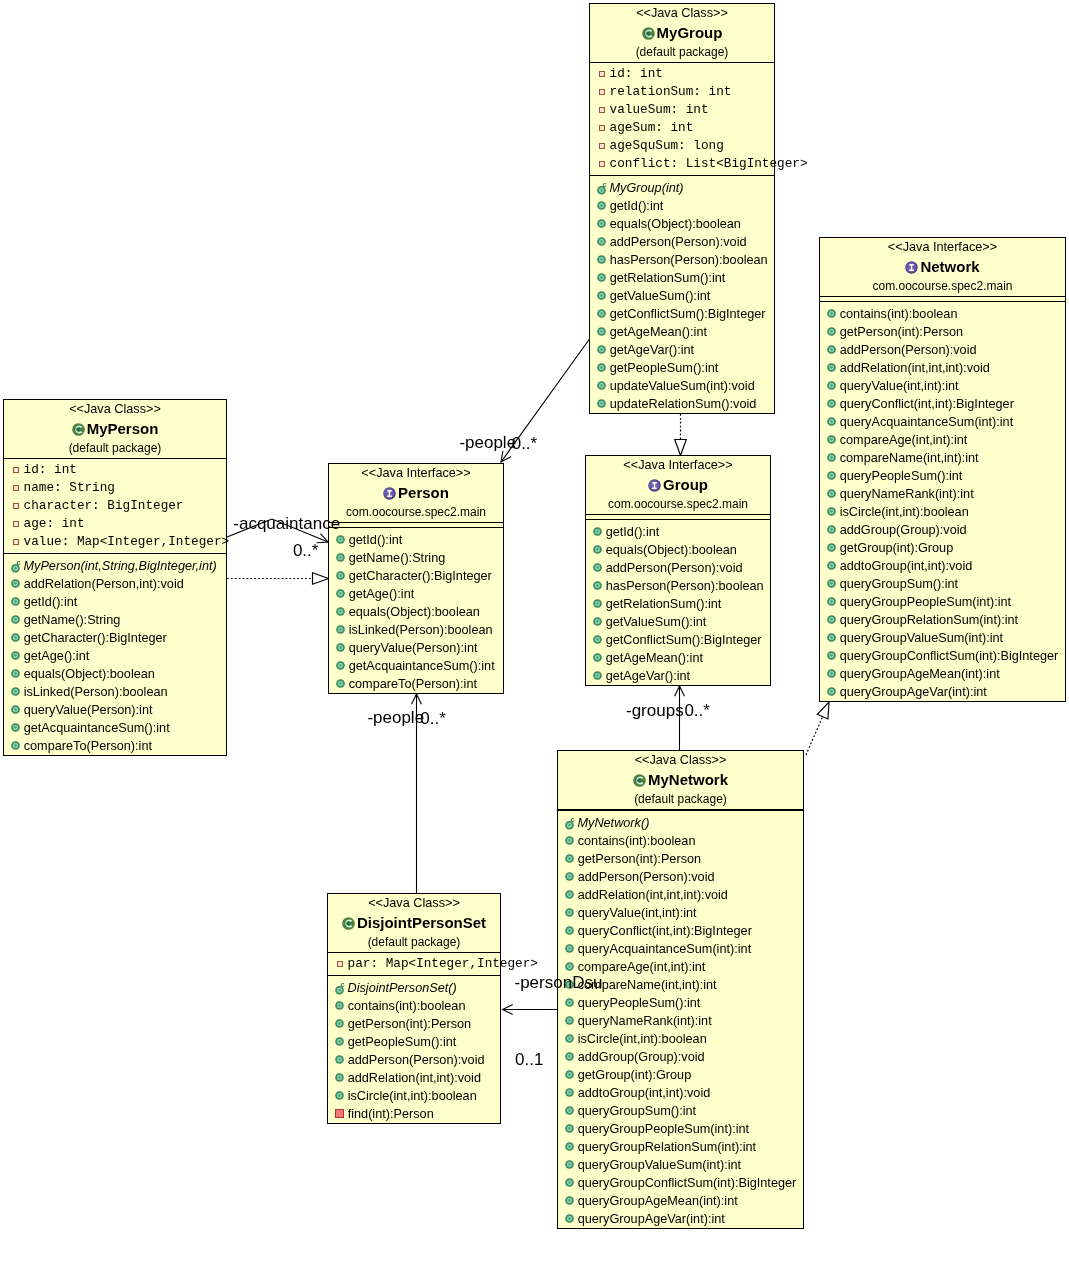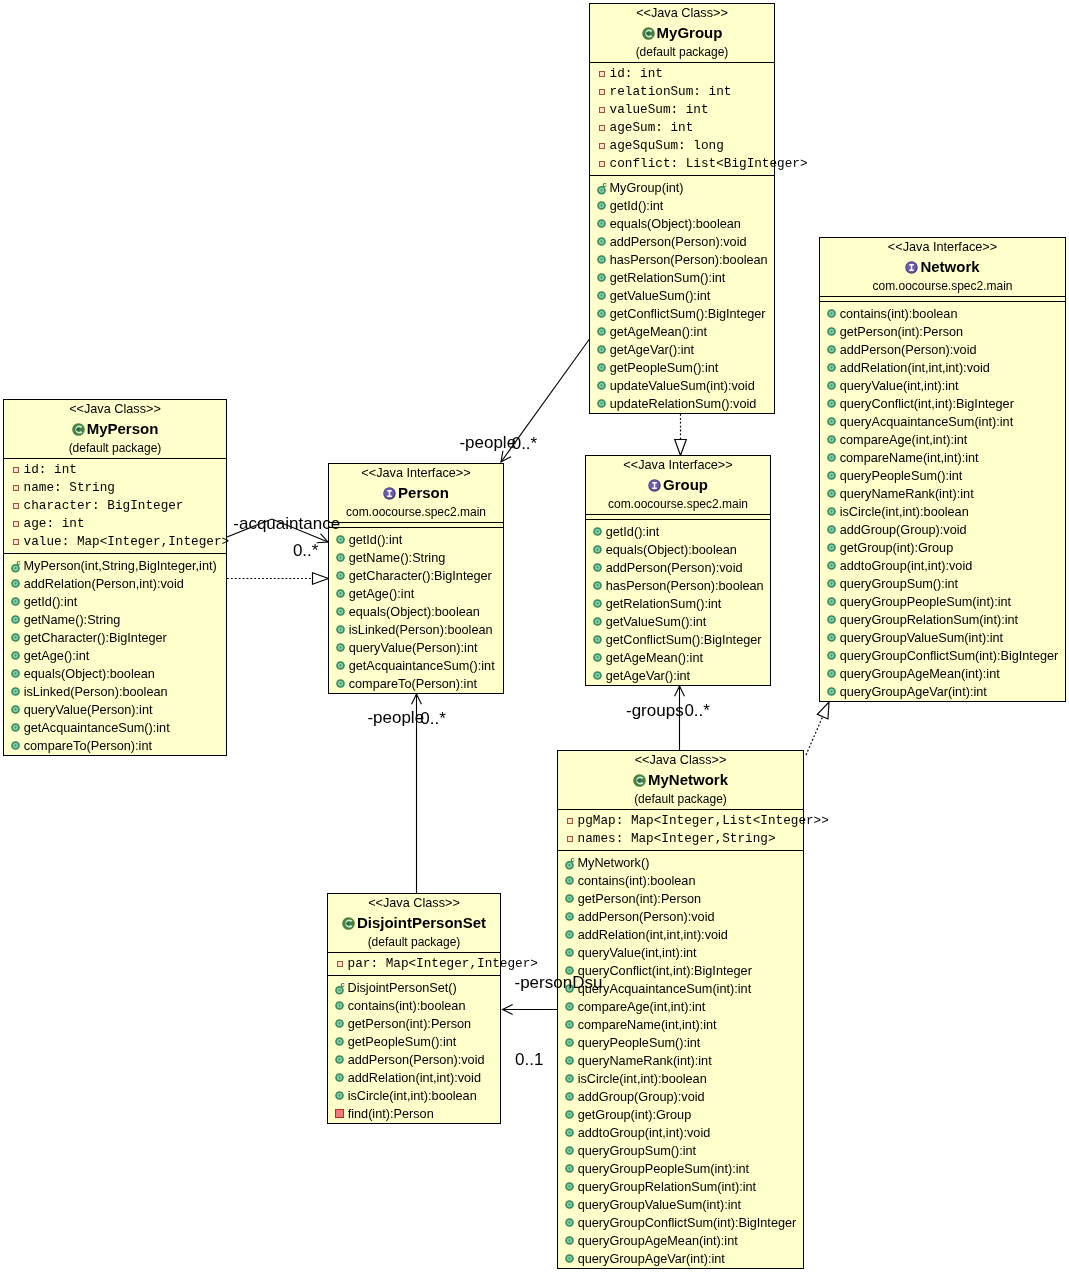--- a/index.html
+++ b/index.html
@@ -19,21 +19,21 @@
   .comp-attr{padding:2.3px 0 1.7px 0;font-family:Liberation Mono, monospace;}
   .comp-meth{padding:2.7px 0 0.3px 0;}
   .empty-comp{height:4px;}
   .row{will-change:opacity;font-size:12.7px;line-height:18px;height:18px;color:#000;white-space:nowrap;
        display:flex;align-items:center;}
   .comp-attr .row{padding-left:8.8px;}
   .comp-meth .row{padding-left:6.6px;}
   .row .lbl{margin-left:4.1px;}
   .comp-attr .row .lbl{margin-left:4.8px;}
   .row .ic-c{margin-left:0px;margin-top:-2px;}
-  .row .ic-c + .lbl{margin-left:-0.3px;}
+  .row .ic-c + .lbl{margin-left:-0.3px;font-style:italic;}
   svg.icon{flex:0 0 auto;}
   .conn-layer{position:absolute;left:0;top:0;width:1069px;height:1272px;z-index:1;}
   .clabel{will-change:opacity;position:absolute;font-size:17px;line-height:15px;color:#000;white-space:nowrap;z-index:3;}
 </style>
 </head>
 <body>
 
 <div id="canvas">
 <svg class="conn-layer" width="1069" height="1272" viewBox="0 0 1069 1272">
 <g>
@@ -753,34 +753,20 @@
           <svg class="icon ic-type" width="13" height="13" viewBox="0 0 13 13">
             <circle cx="6.5" cy="6.5" r="6.3" fill="#4e7f41"></circle>
             <path d="M10.55 3.85 A4.1 4.1 0 1 0 10.55 9.15 L8.75 7.95 A2.35 2.35 0 1 1 8.75 5.05 Z" fill="#c9f2da"></path>
             <circle cx="6.0" cy="6.5" r="1.75" fill="#1d6b50"></circle>
           </svg>
           <span>MyNetwork</span>
         </div>
     <div class="pkg">(default package)</div>
   </div>
   <div class="sep"></div>
-  <div class="compartment comp-attr">
-    <div class="row">
-          <svg class="icon ic-a" width="6" height="6" viewBox="0 0 6 6">
-            <rect x="0.5" y="0.5" width="5" height="5" fill="#fbe3d5" stroke="#a0542f" stroke-width="1"></rect>
-          </svg>
-          <span class="lbl">pgMap: Map&lt;Integer,List&lt;Integer&gt;&gt;</span>
-        </div>
-    <div class="row">
-          <svg class="icon ic-a" width="6" height="6" viewBox="0 0 6 6">
-            <rect x="0.5" y="0.5" width="5" height="5" fill="#fbe3d5" stroke="#a0542f" stroke-width="1"></rect>
-          </svg>
-          <span class="lbl">names: Map&lt;Integer,String&gt;</span>
-        </div>
-  </div>
   <div class="sep"></div>
   <div class="compartment comp-meth">
     <div class="row">
           <svg class="icon ic-c" width="13.2" height="16" viewBox="0 0 13.2 16">
             <circle cx="4.5" cy="11.2" r="4.3" fill="#37895c"></circle>
             <circle cx="4.5" cy="11.2" r="2.7" fill="#86ceaa"></circle>
             <circle cx="4.5" cy="11.2" r="1.15" fill="#4a9e76"></circle>
             <text x="5.6" y="7.6" font-family="Liberation Sans,sans-serif" font-size="7.6" font-weight="bold" fill="#2c7a53">c</text>
           </svg>
           <span class="lbl">MyNetwork()</span>

